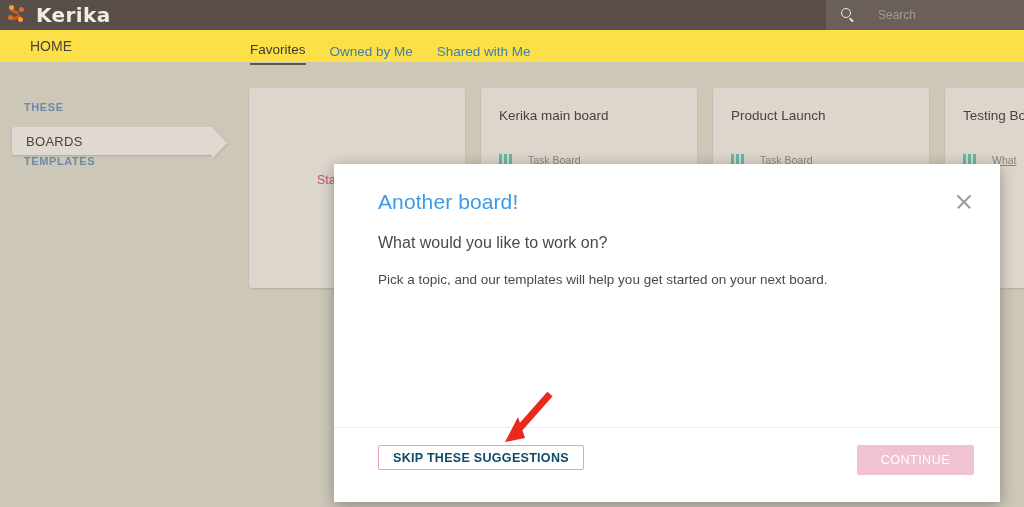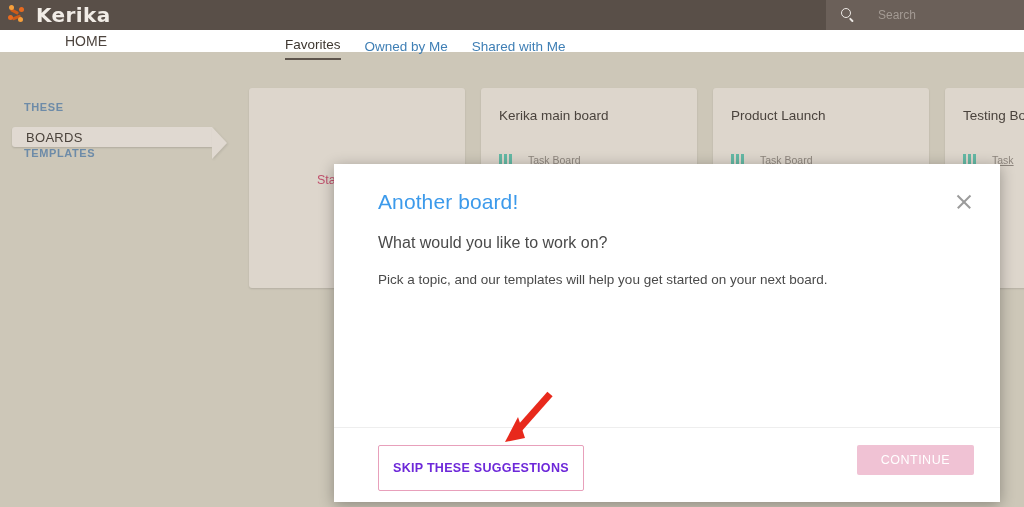--- a/index.html
+++ b/index.html
@@ -102,25 +102,24 @@
     margin-left: 22px;
     width: 110px;
   }
   .search-input::placeholder { color: #a39a93; }
 
   
   .navbar {
     position: absolute;
     top: 30px; left: 0;
     width: 1024px;
-    height: 22px;
-    background: #ffffff;
-    display: flex;
-    align-items: center;
-    padding-left: 35px;
+    height: 32px;
+    background: #fde047;
+    display: flex;
+    align-items: center;
   }
   .nav-home {
     color: #4d443e;
     font-size: 14px;
     margin-left: 30px;
     width: 200px;
   }
   .nav-tabs {
     display: flex;
     align-items: flex-end;
@@ -154,21 +153,21 @@
     letter-spacing: 0.6px;
     margin-left: 24px;
   }
   .side-label.views { margin-top: 33px; }
   .side-label.templates { }
   .side-tab {
     position: relative;
     margin-top: 14px;
     margin-left: 12px;
     width: 200px;
-    height: 20px;
+    height: 28px;
     background: #e0d9d1;
     border-radius: 3px 0 0 3px;
     display: flex;
     align-items: center;
     box-shadow: 0 1px 2px rgba(0,0,0,0.14);
     cursor: pointer;
   }
   .side-tab::after {
     content: "";
     position: absolute;
@@ -318,26 +317,26 @@
     position: absolute;
     left: 0; top: 263px;
     width: 666px;
     height: 1px;
     background: #eeeeee;
   }
 
   .btn-skip {
     position: absolute;
     left: 44px; top: 281px;
-    height: 46px;
+    height: 25px;
     padding: 0 14px;
     background: #ffffff;
     border: 1px solid #e8a0bb;
     border-radius: 2px;
-    color: #6d28d9;
+    color: #0c4a6e;
     font-size: 12.5px;
     font-weight: bold;
     letter-spacing: 0.3px;
     font-family: "Liberation Sans", sans-serif;
     cursor: pointer;
     display: flex;
     align-items: center;
   }
   .btn-continue {
     position: absolute;
@@ -439,21 +438,21 @@
     </div>
 
     <div class="board-card">
       <div class="title">Testing Bo</div>
       <div class="meta">
         <div class="cols-icon">
             <i></i>
             <i></i>
             <i></i>
           </div>
-        <span>Task</span>
+        <span>What</span>
       </div>
     </div>
 
   </div>
 
   <div class="modal">
     <div class="modal-title">Another board!</div>
     <div class="modal-close"></div>
 
     <div class="modal-q">What would you like to work on?</div>

